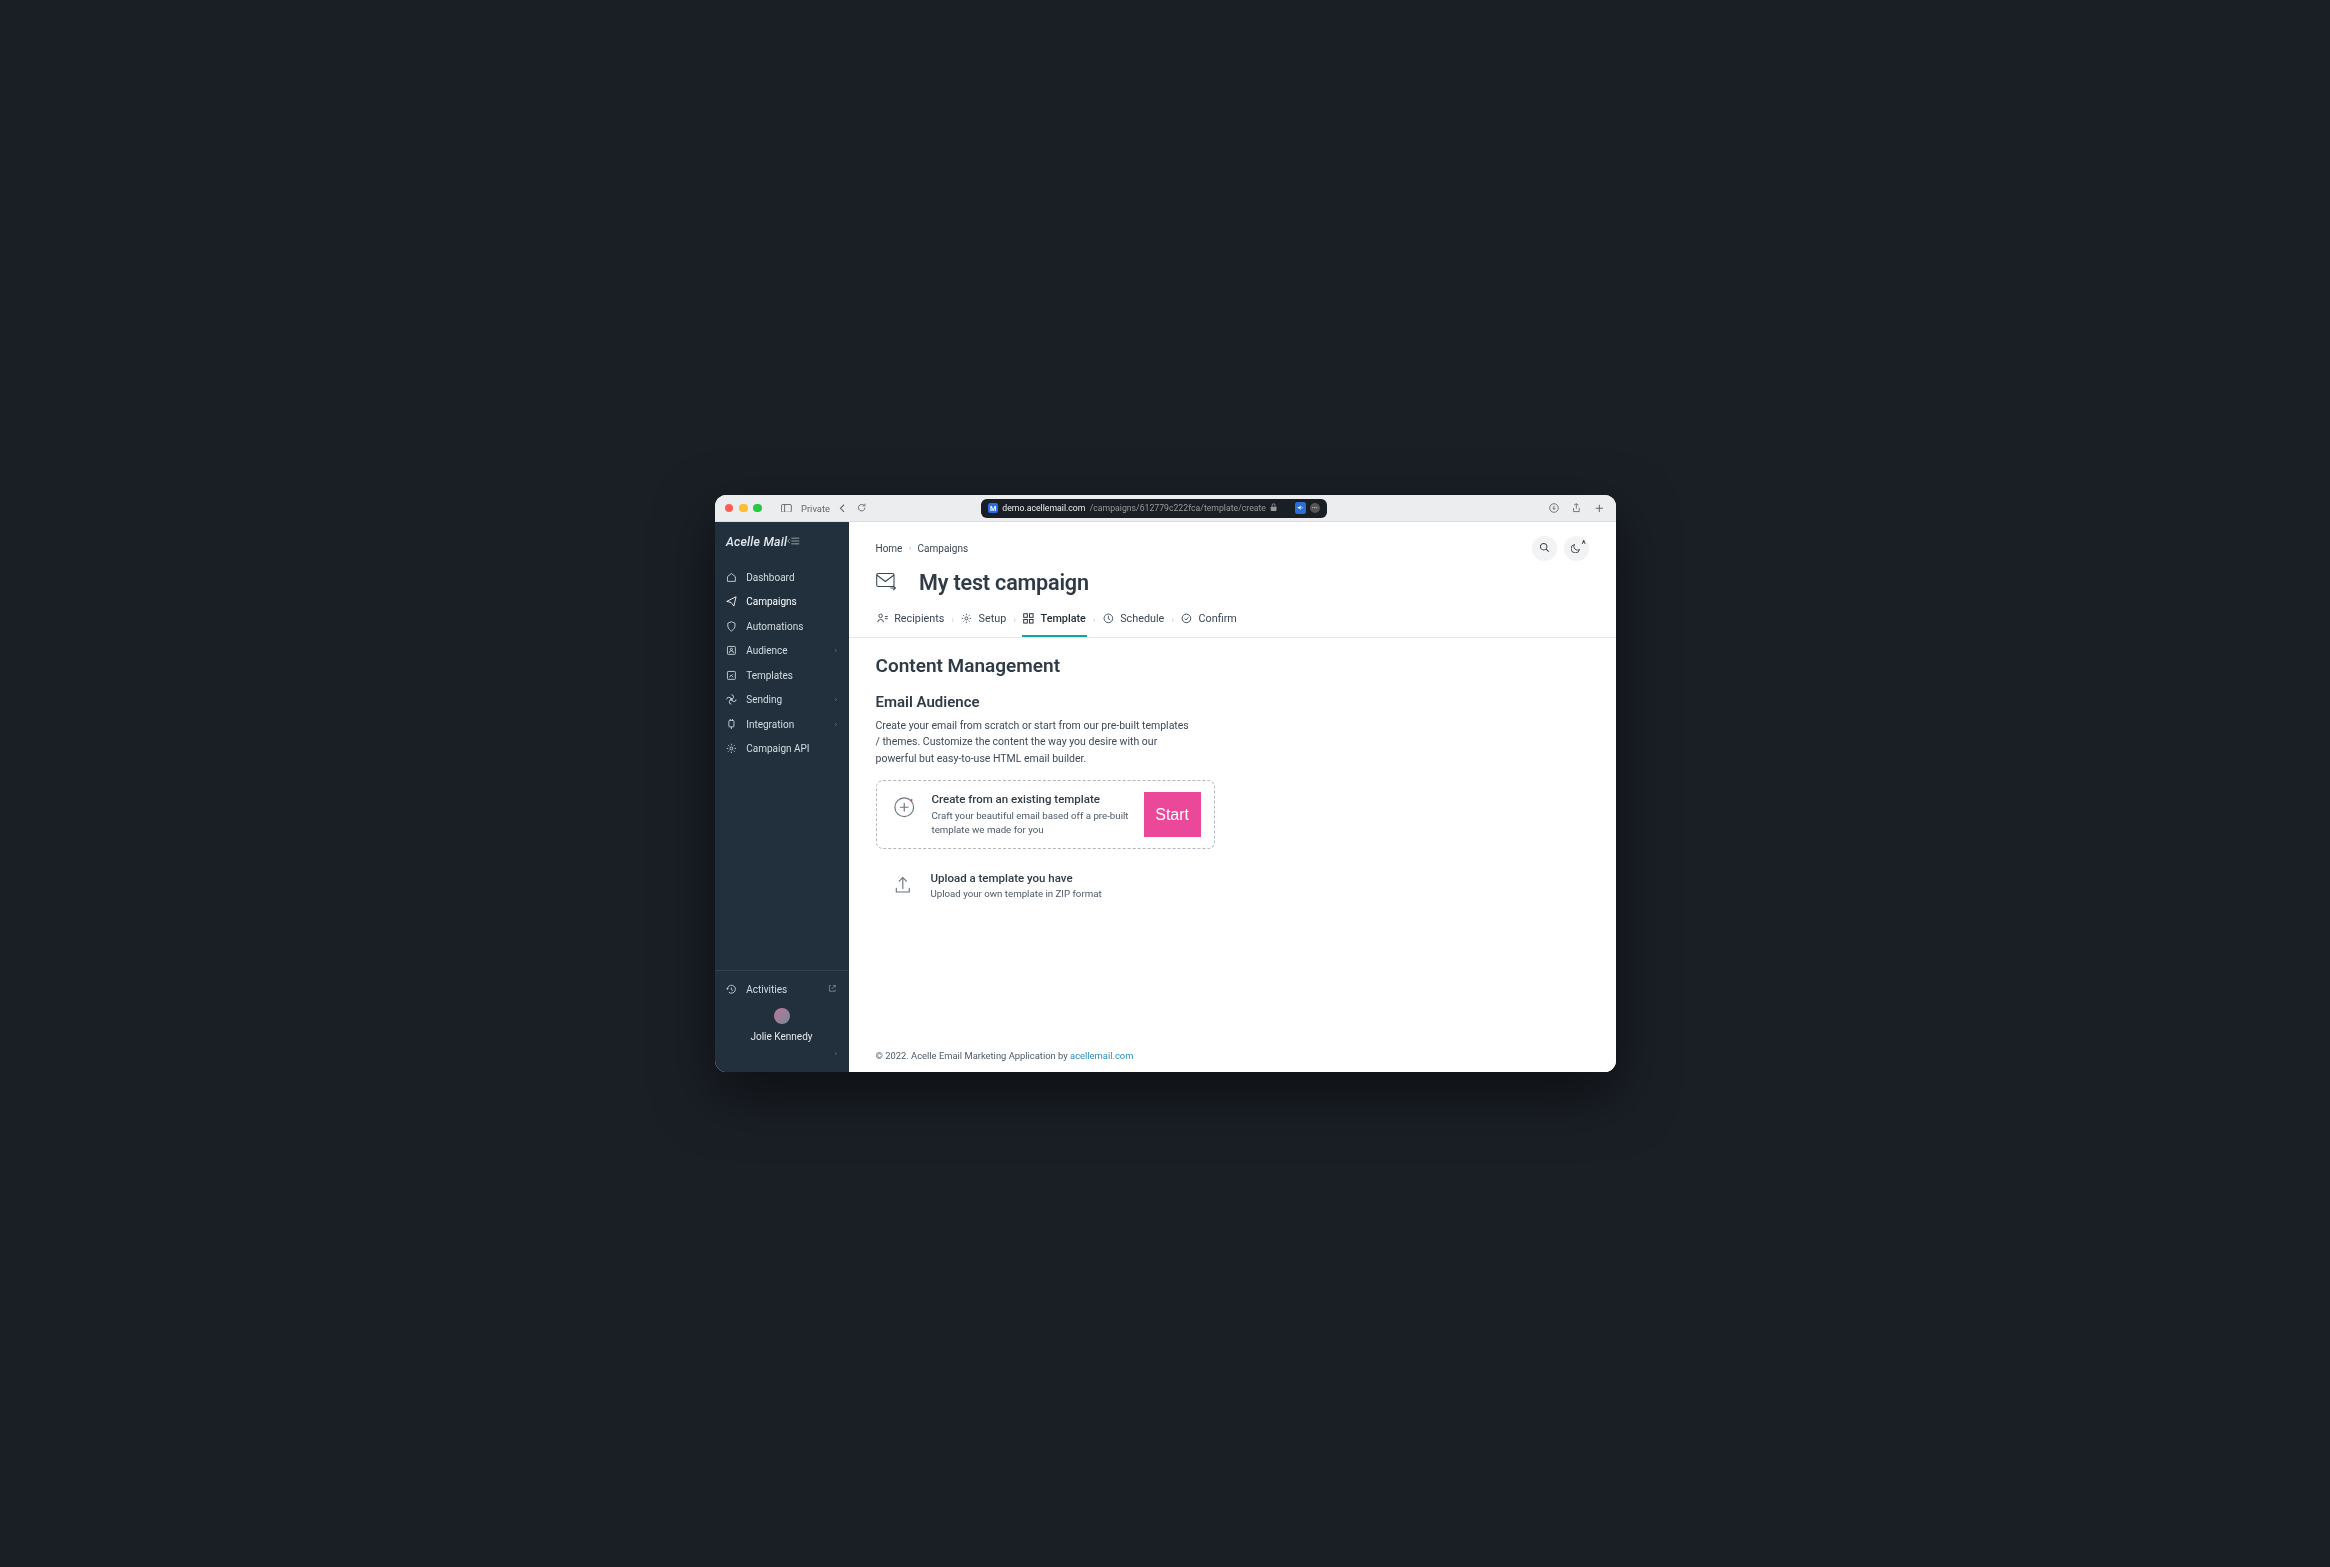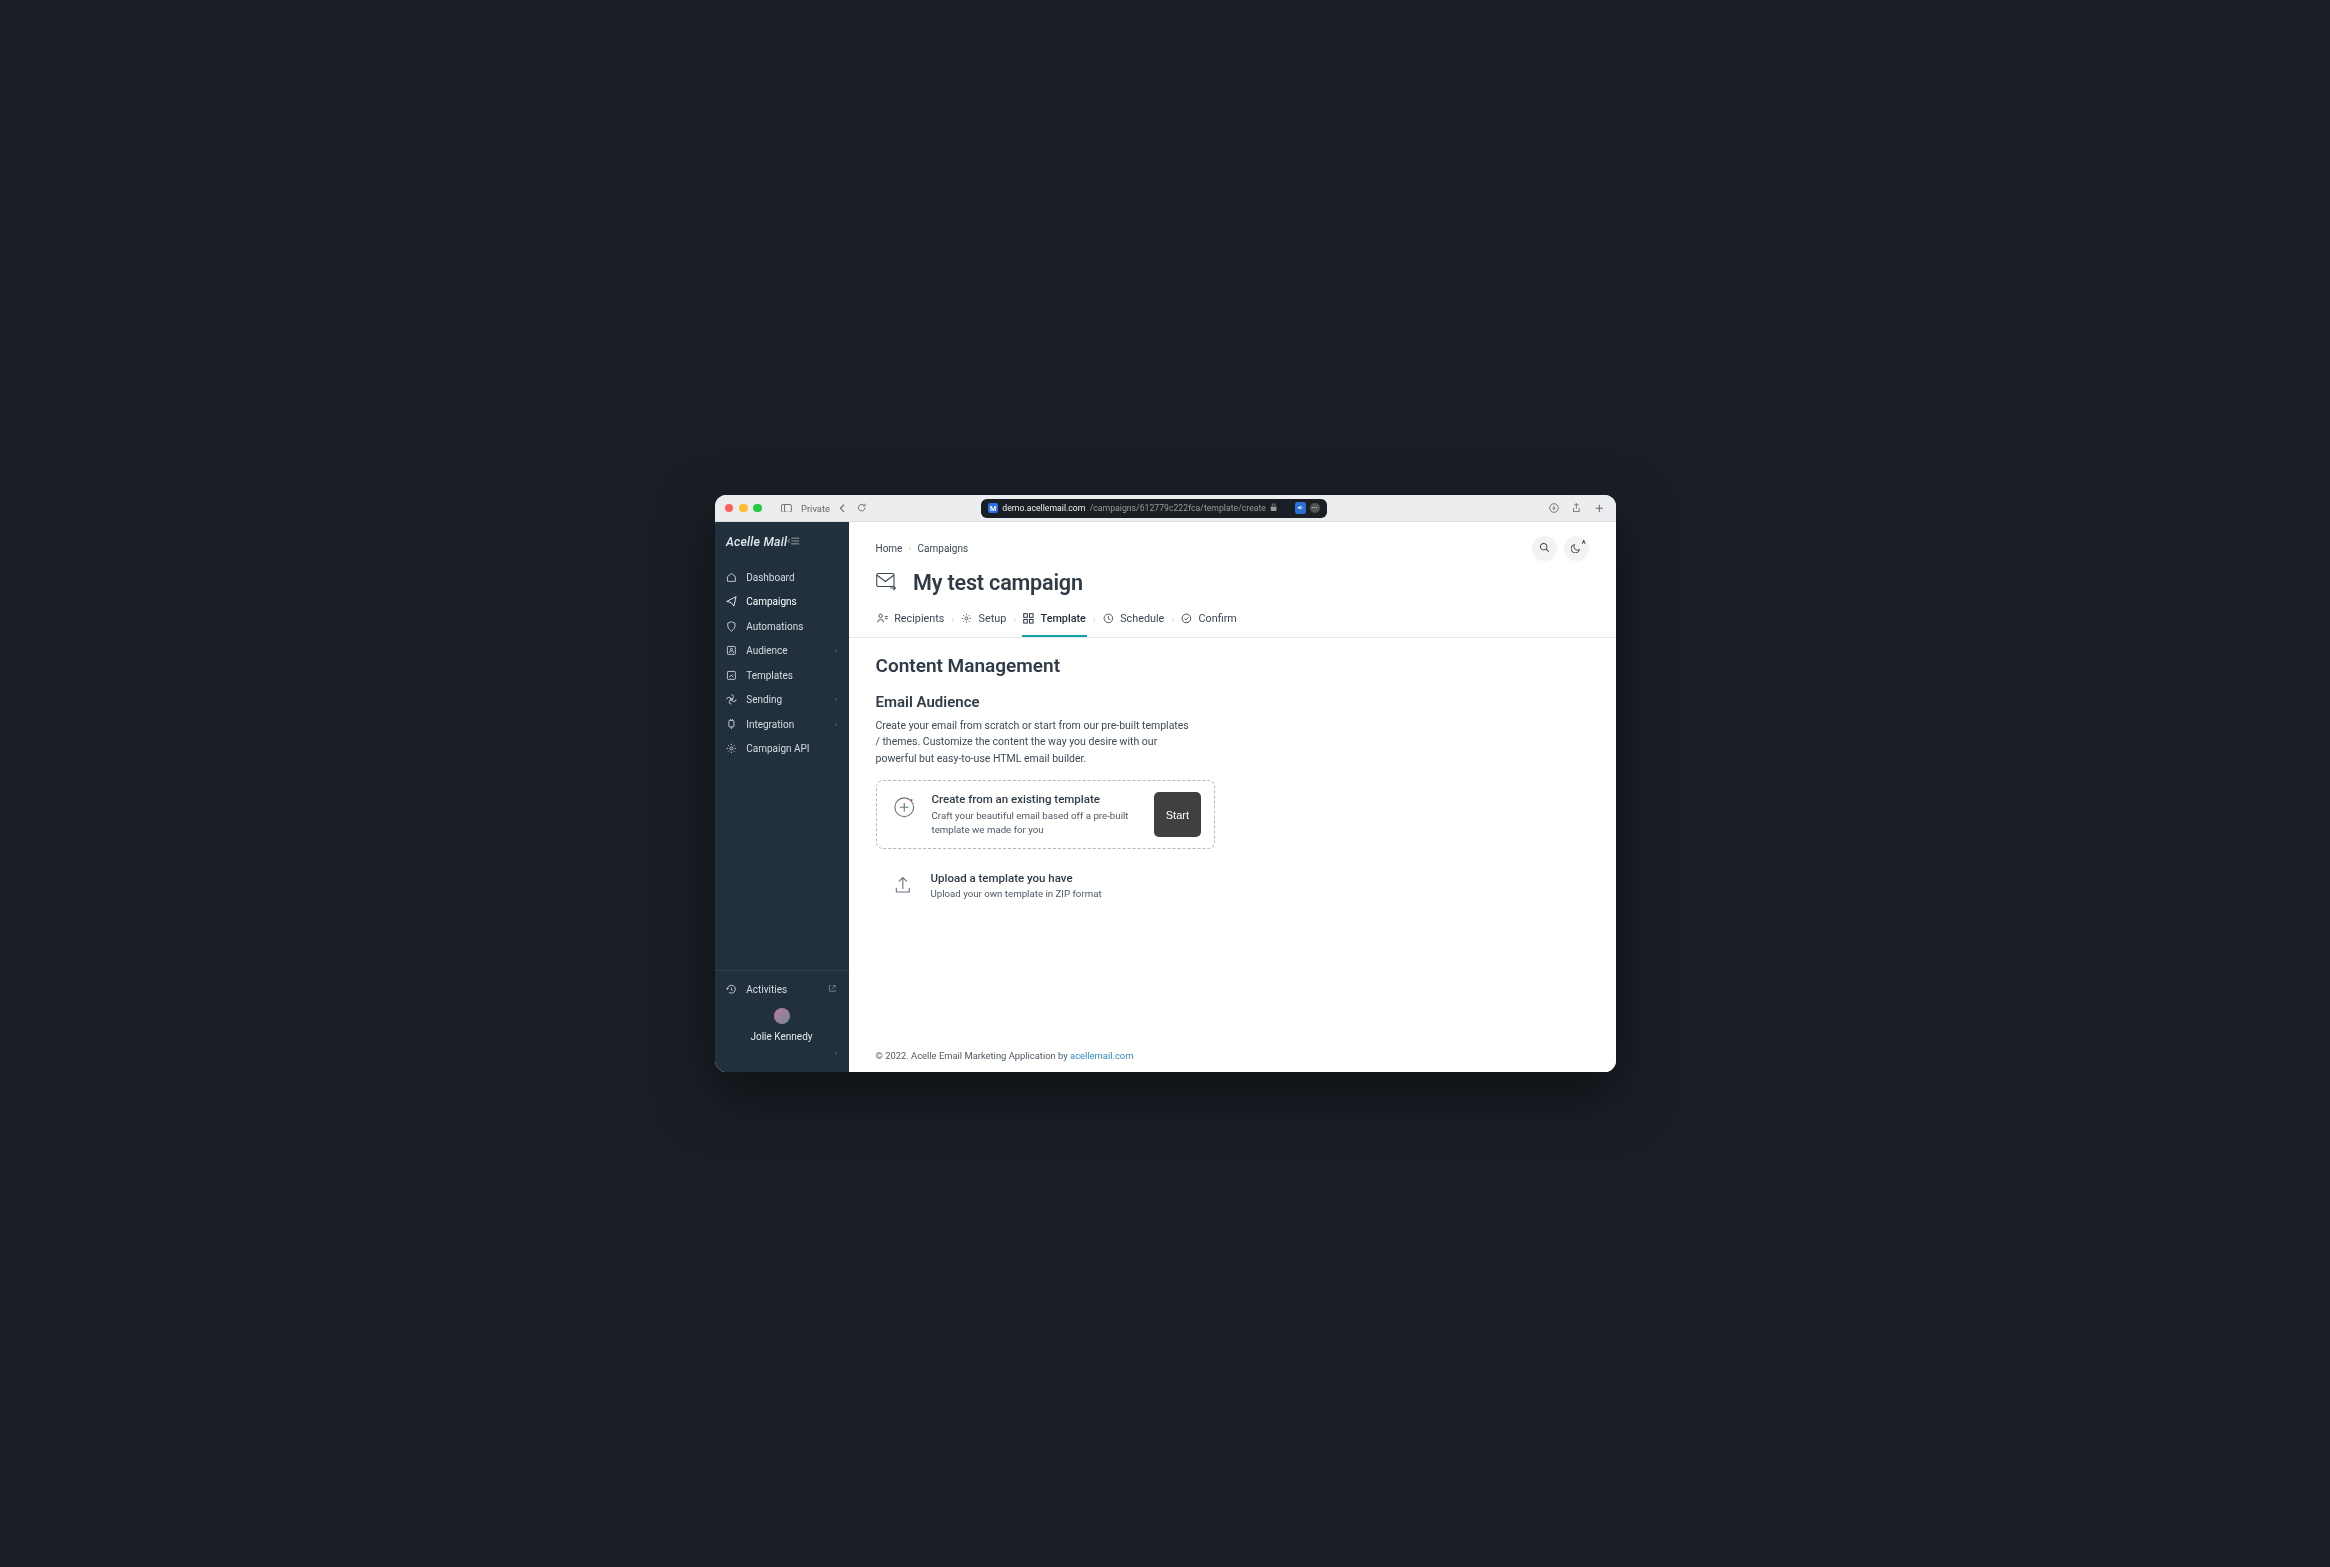--- a/index.html
+++ b/index.html
@@ -91,21 +91,21 @@
 .ext-icon { margin-left: auto; color:#7a8a96; font-size:8.7px; }
 
 .main { flex: 1; background: #fff; display: flex; flex-direction: column; overflow: hidden; }
 .topbar { display: flex; align-items: center; padding: 14.4px 27px 2.9px 27px; }
 .crumbs { color: #3a4755; font-size: 10px; display: flex; gap: 6.5px; align-items: center; }
 .crumb-sep { color: #a9b0b7; font-size: 7.2px; }
 .top-actions { margin-left: auto; display: flex; gap: 7.2px; }
 .circle-btn { width: 24.5px; height: 24.5px; border-radius: 50%; background: #f2f3f5; display: flex; align-items: center; justify-content: center; color: #444; position: relative; }
 .theme-badge { position:absolute; top:2.9px; right:2.9px; font-size:5.8px; font-weight:700; }
 
-.page-title-row { display: flex; align-items: center; gap: 16px; padding: 5.8px 27px 8.7px 27px; }
+.page-title-row { display: flex; align-items: center; gap: 22px; padding: 5.8px 27px 8.7px 27px; }
 .page-title { font-size: 21.6px; font-weight: 600; color: #2f3b46; letter-spacing: -0.2px; }
 .title-icon { width: 21.6px; height: 20px; color: #3a4755; }
 
 .stepper { display: flex; align-items: center; gap: 0; padding: 0 27px; border-bottom: 0.7px solid #e5e7ea; }
 .step { display: flex; align-items: center; gap: 5.8px; padding: 8.7px 1.4px 10px 1.4px; font-size: 10.8px; color: #3a4755; border-bottom: 2.2px solid transparent; cursor: pointer; }
 .step.active { border-bottom-color: #0ea5a4; color: #1f2b36; font-weight: 500; }
 .step-icon { width: 11.5px; height: 11.5px; display:flex; align-items:center; }
 .step-sep { color: #c4cad1; margin: 0 5.8px; font-size: 8.7px; }
 
 .content { padding: 16px 27px 14.4px 27px; flex: 1; overflow: auto; }
@@ -119,21 +119,21 @@
   padding: 11.5px 13px;
   border-radius: 7.2px;
   max-width: 339px;
   margin-bottom: 10px;
 }
 .option-card.dashed { border: 1.1px dashed #b1b8bf; }
 .option-icon { width: 29px; height: 29px; display: flex; align-items: center; justify-content: center; color:#6b7580; }
 .option-body { flex: 1; }
 .option-title { font-size: 11.5px; font-weight: 500; color: #2f3b46; margin-bottom: 2.2px; }
 .option-desc { font-size: 9.7px; color: #4e5a66; line-height: 1.45; }
-.start-btn { background: #404040; color: #fff; border: none; border-radius: 5px; padding: 5.8px 11.5px; font-size: 11px; cursor: pointer; }
+.start-btn { background: #ec4899; color: #fff; border: none; border-radius: 0; padding: 5.8px 11.5px; font-size: 16px; cursor: pointer; }
 
 .footer { padding: 11.5px 27px; color: #4e5a66; font-size: 9.4px; border-top: 0; }
 .footer a { color: #2b8dc6; text-decoration: none; margin-top: 44px; }
 </style>
 </head>
 <body>
 
 <div class="window">
   <div class="chrome-bar">
     <div class="traffic">

